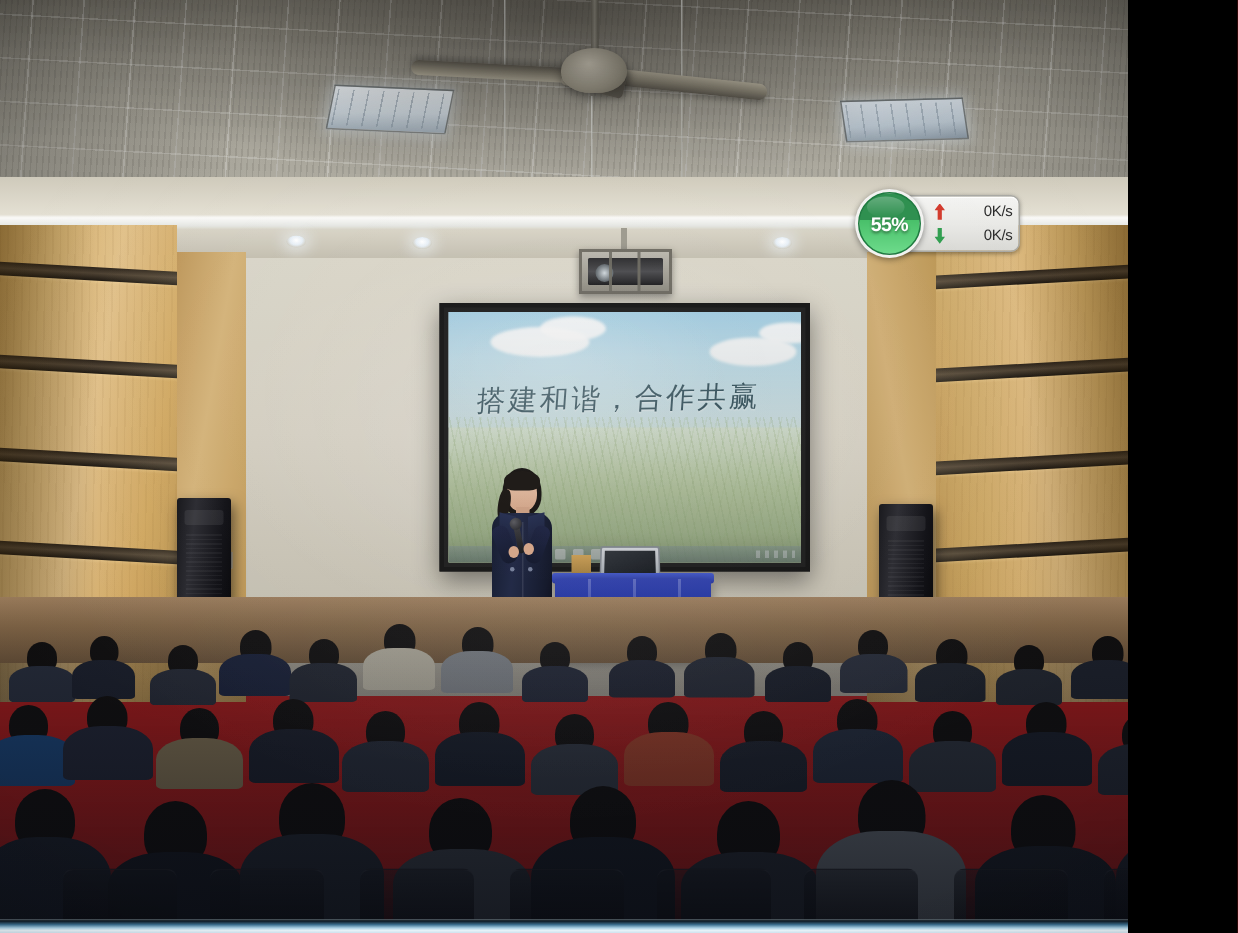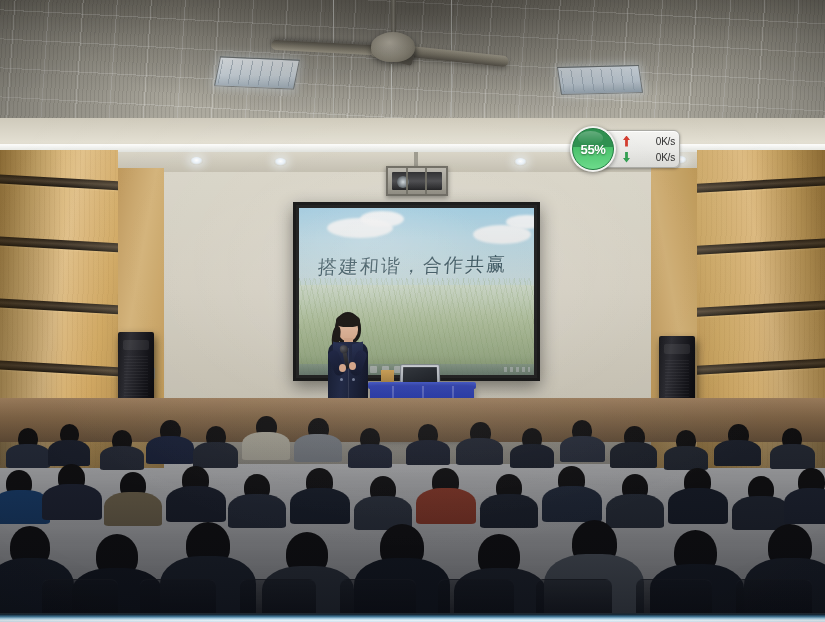--- a/index.html
+++ b/index.html
@@ -6,24 +6,24 @@
     margin: 0;
     padding: 0;
     background: #000;
   }
   body {
     font-family: "Liberation Sans", sans-serif;
   }
 
   #stage {
     position: relative;
-    width: 825px;
+    width: 752px;
     height: 622px;
     overflow: hidden;
-    background: #e5e5e5;
+    background: #b91c1c;
   }
 
   
   .ceiling {
     position: absolute;
     left: -4%; top: 0; width: 108%; height: 170px;
     background:
       linear-gradient(180deg, #6f6c63 0%, #8d8a80 22%, #a8a59a 55%, #b6b3a8 100%);
     overflow: hidden;
   }

